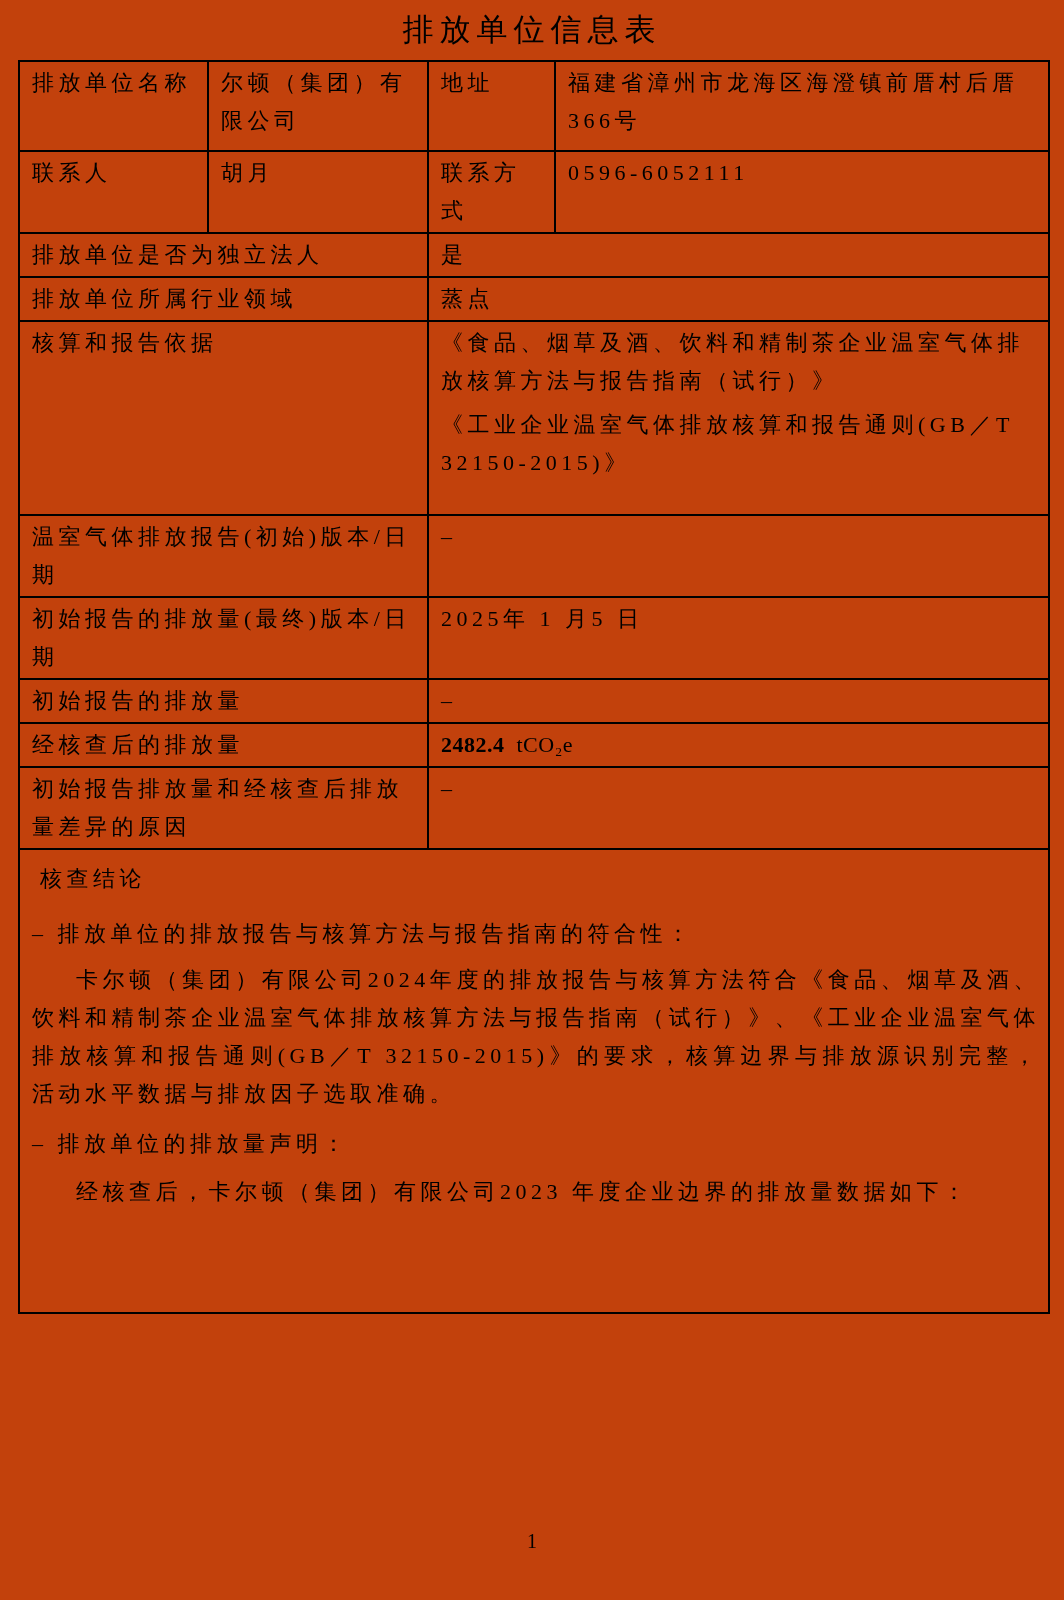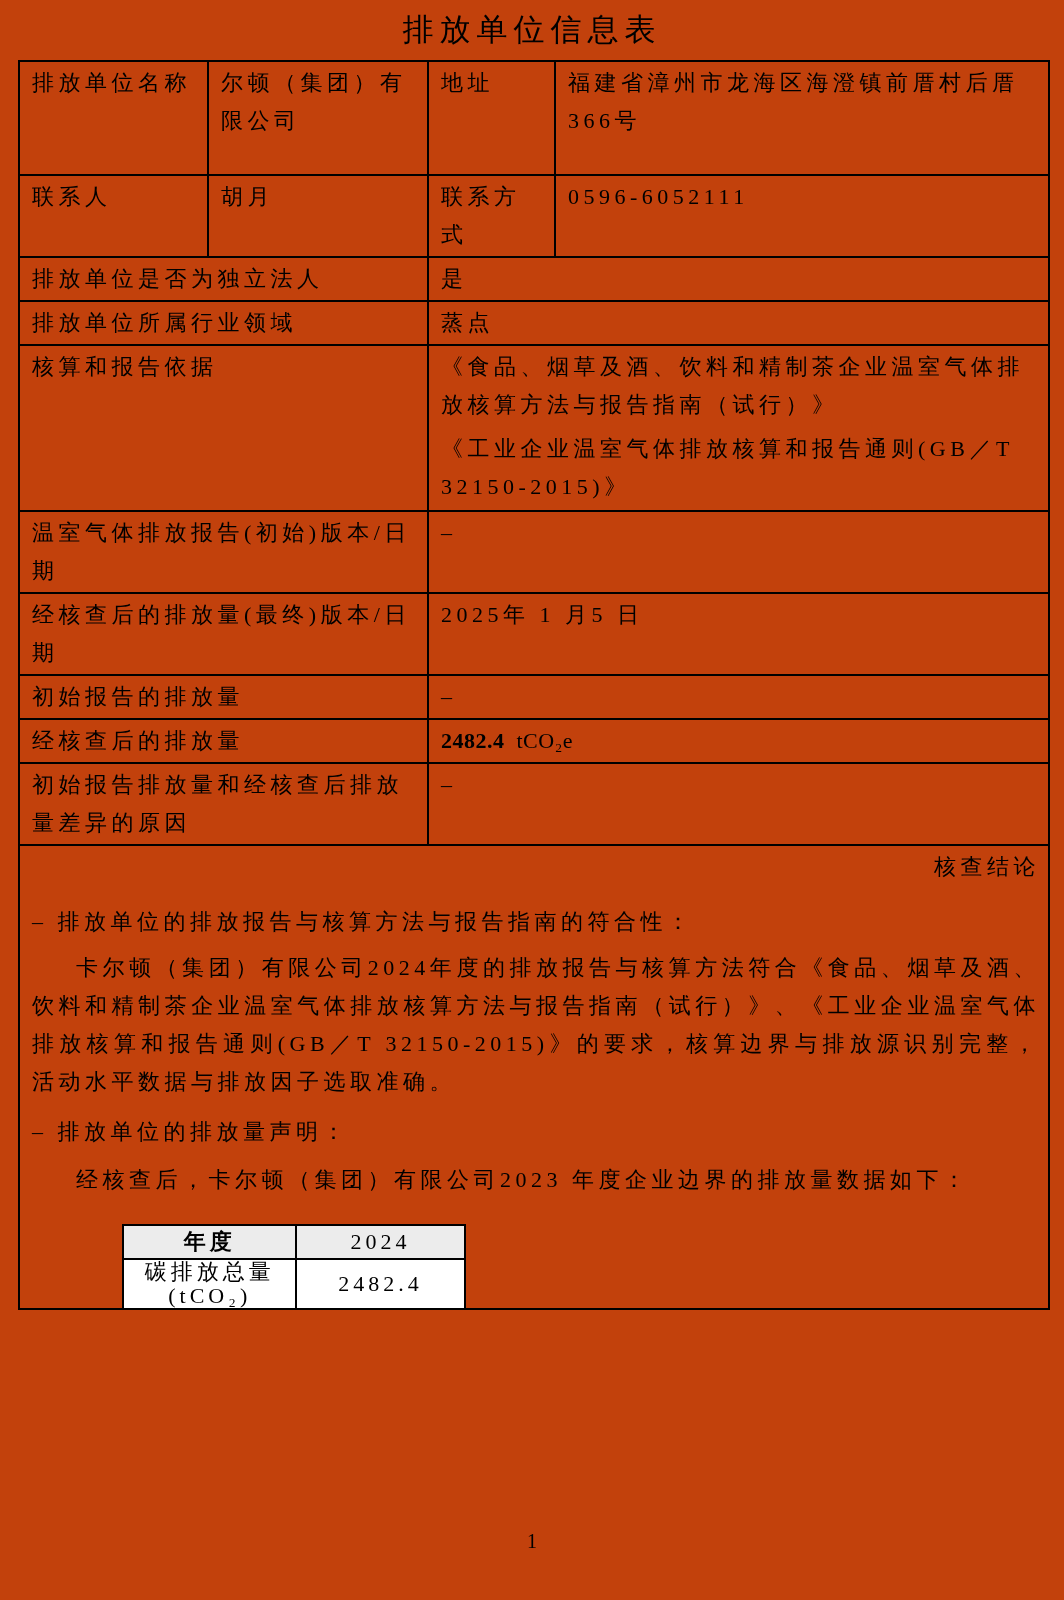--- a/index.html
+++ b/index.html
@@ -22,21 +22,21 @@
     padding:2px 8px 2px 12px; vertical-align:top;
   }
   td.center-mid { vertical-align:middle; padding-left:8px; }
   .num  { letter-spacing:0.5px; }
   .bold { font-weight:bold; }
   .unit { margin-left:12px; letter-spacing:0.5px; }
   .basis-p1 { margin-bottom:6px; }
 
   
   td.conclusion-cell { position:relative; padding:6px 10px 0 12px; line-height:41px; }
-  .c-heading { margin:0;text-align:right; }
+  .c-heading { margin:8px; }
   .c-item1 { margin-top:17px; }
   .c-para1 { margin-top:8px; text-indent:2em; text-align:justify; }
   .c-item2 { margin-top:12px; }
   .c-para2 { margin-top:10px; text-indent:2em; }
 
   
   table.inner {
     position:absolute; left:102px; right:71px; bottom:-2px;
     border-collapse:collapse; table-layout:fixed; background:#fff;
   }
@@ -62,53 +62,53 @@
   <h1 class="doc-title">排放单位信息表</h1>
 
   <table class="main">
     <colgroup>
       <col style="width:189px">
         <col style="width:220px">
         <col style="width:127px">
         <col style="width:494px">
     </colgroup>
     <tbody>
-      <tr style="height:114px">
+      <tr style="height:90px">
         <td>排放单位名称</td>
         <td>尔顿（集团）有限公司</td>
         <td class="center-mid">地址</td>
         <td>福建省漳州市龙海区海澄镇前厝村后厝366号</td>
       </tr>
       <tr style="height:40px">
         <td>联系人</td>
         <td>胡月</td>
         <td>联系方式</td>
         <td class="num">0596-6052111</td>
       </tr>
       <tr style="height:39px">
         <td colspan="2">排放单位是否为独立法人</td>
         <td colspan="2">是</td>
       </tr>
       <tr style="height:37px">
         <td colspan="2">排放单位所属行业领域</td>
         <td colspan="2">蒸点</td>
       </tr>
-      <tr style="height:166px">
+      <tr style="height:194px">
         <td colspan="2">核算和报告依据</td>
         <td colspan="2">
           <div class="basis-p1">《食品、烟草及酒、饮料和精制茶企业温室气体排放核算方法与报告指南（试行）》</div>
           <div>《工业企业温室气体排放核算和报告通则(GB／T 32150-2015)》</div>
         </td>
       </tr>
       <tr style="height:77px">
         <td colspan="2">温室气体排放报告(初始)版本/日期</td>
         <td colspan="2">–</td>
       </tr>
       <tr style="height:80px">
-        <td colspan="2">经核查后的排放量(最终)版本/日期</td>
+        <td colspan="2">初始报告的排放量(最终)版本/日期</td>
         <td colspan="2">2025年 1 月5 日</td>
       </tr>
       <tr style="height:41px">
         <td colspan="2">初始报告的排放量</td>
         <td colspan="2">–</td>
       </tr>
       <tr style="height:39px">
         <td colspan="2">经核查后的排放量</td>
         <td colspan="2">
           <span class="num bold">2482.4</span><span class="unit">tCO₂e</span>
@@ -119,36 +119,20 @@
         <td colspan="2">–</td>
       </tr>
       <tr style="height:464px">
         <td colspan="4" class="conclusion-cell">
           <div class="c-heading">核查结论</div>
           <div class="c-item1">– 排放单位的排放报告与核算方法与报告指南的符合性：</div>
           <div class="c-para1">卡尔顿（集团）有限公司2024年度的排放报告与核算方法符合《食品、烟草及酒、饮料和精制茶企业温室气体排放核算方法与报告指南（试行）》、《工业企业温室气体排放核算和报告通则(GB／T 32150-2015)》的要求，核算边界与排放源识别完整，活动水平数据与排放因子选取准确。</div>
           <div class="c-item2">– 排放单位的排放量声明：</div>
           <div class="c-para2">经核查后，卡尔顿（集团）有限公司2023 年度企业边界的排放量数据如下：</div>
 
-          <table class="inner">
-            <colgroup>
-              <col style="width:50.8%">
-                <col style="width:49.2%">
-            </colgroup>
-            <tbody>
-              <tr class="inner-header">
-                <td class="bold">年度</td>
-                <td class="num">2024</td>
-              </tr>
-              <tr class="inner-body">
-                <td class="inner-label">碳排放总量(tCO₂)</td>
-                <td class="num">2482.4</td>
-              </tr>
-            </tbody>
-          </table>
         </td>
       </tr>
     </tbody>
   </table>
 
   <div class="page-number">1</div>
 
 </div>
 
 </body></html>

